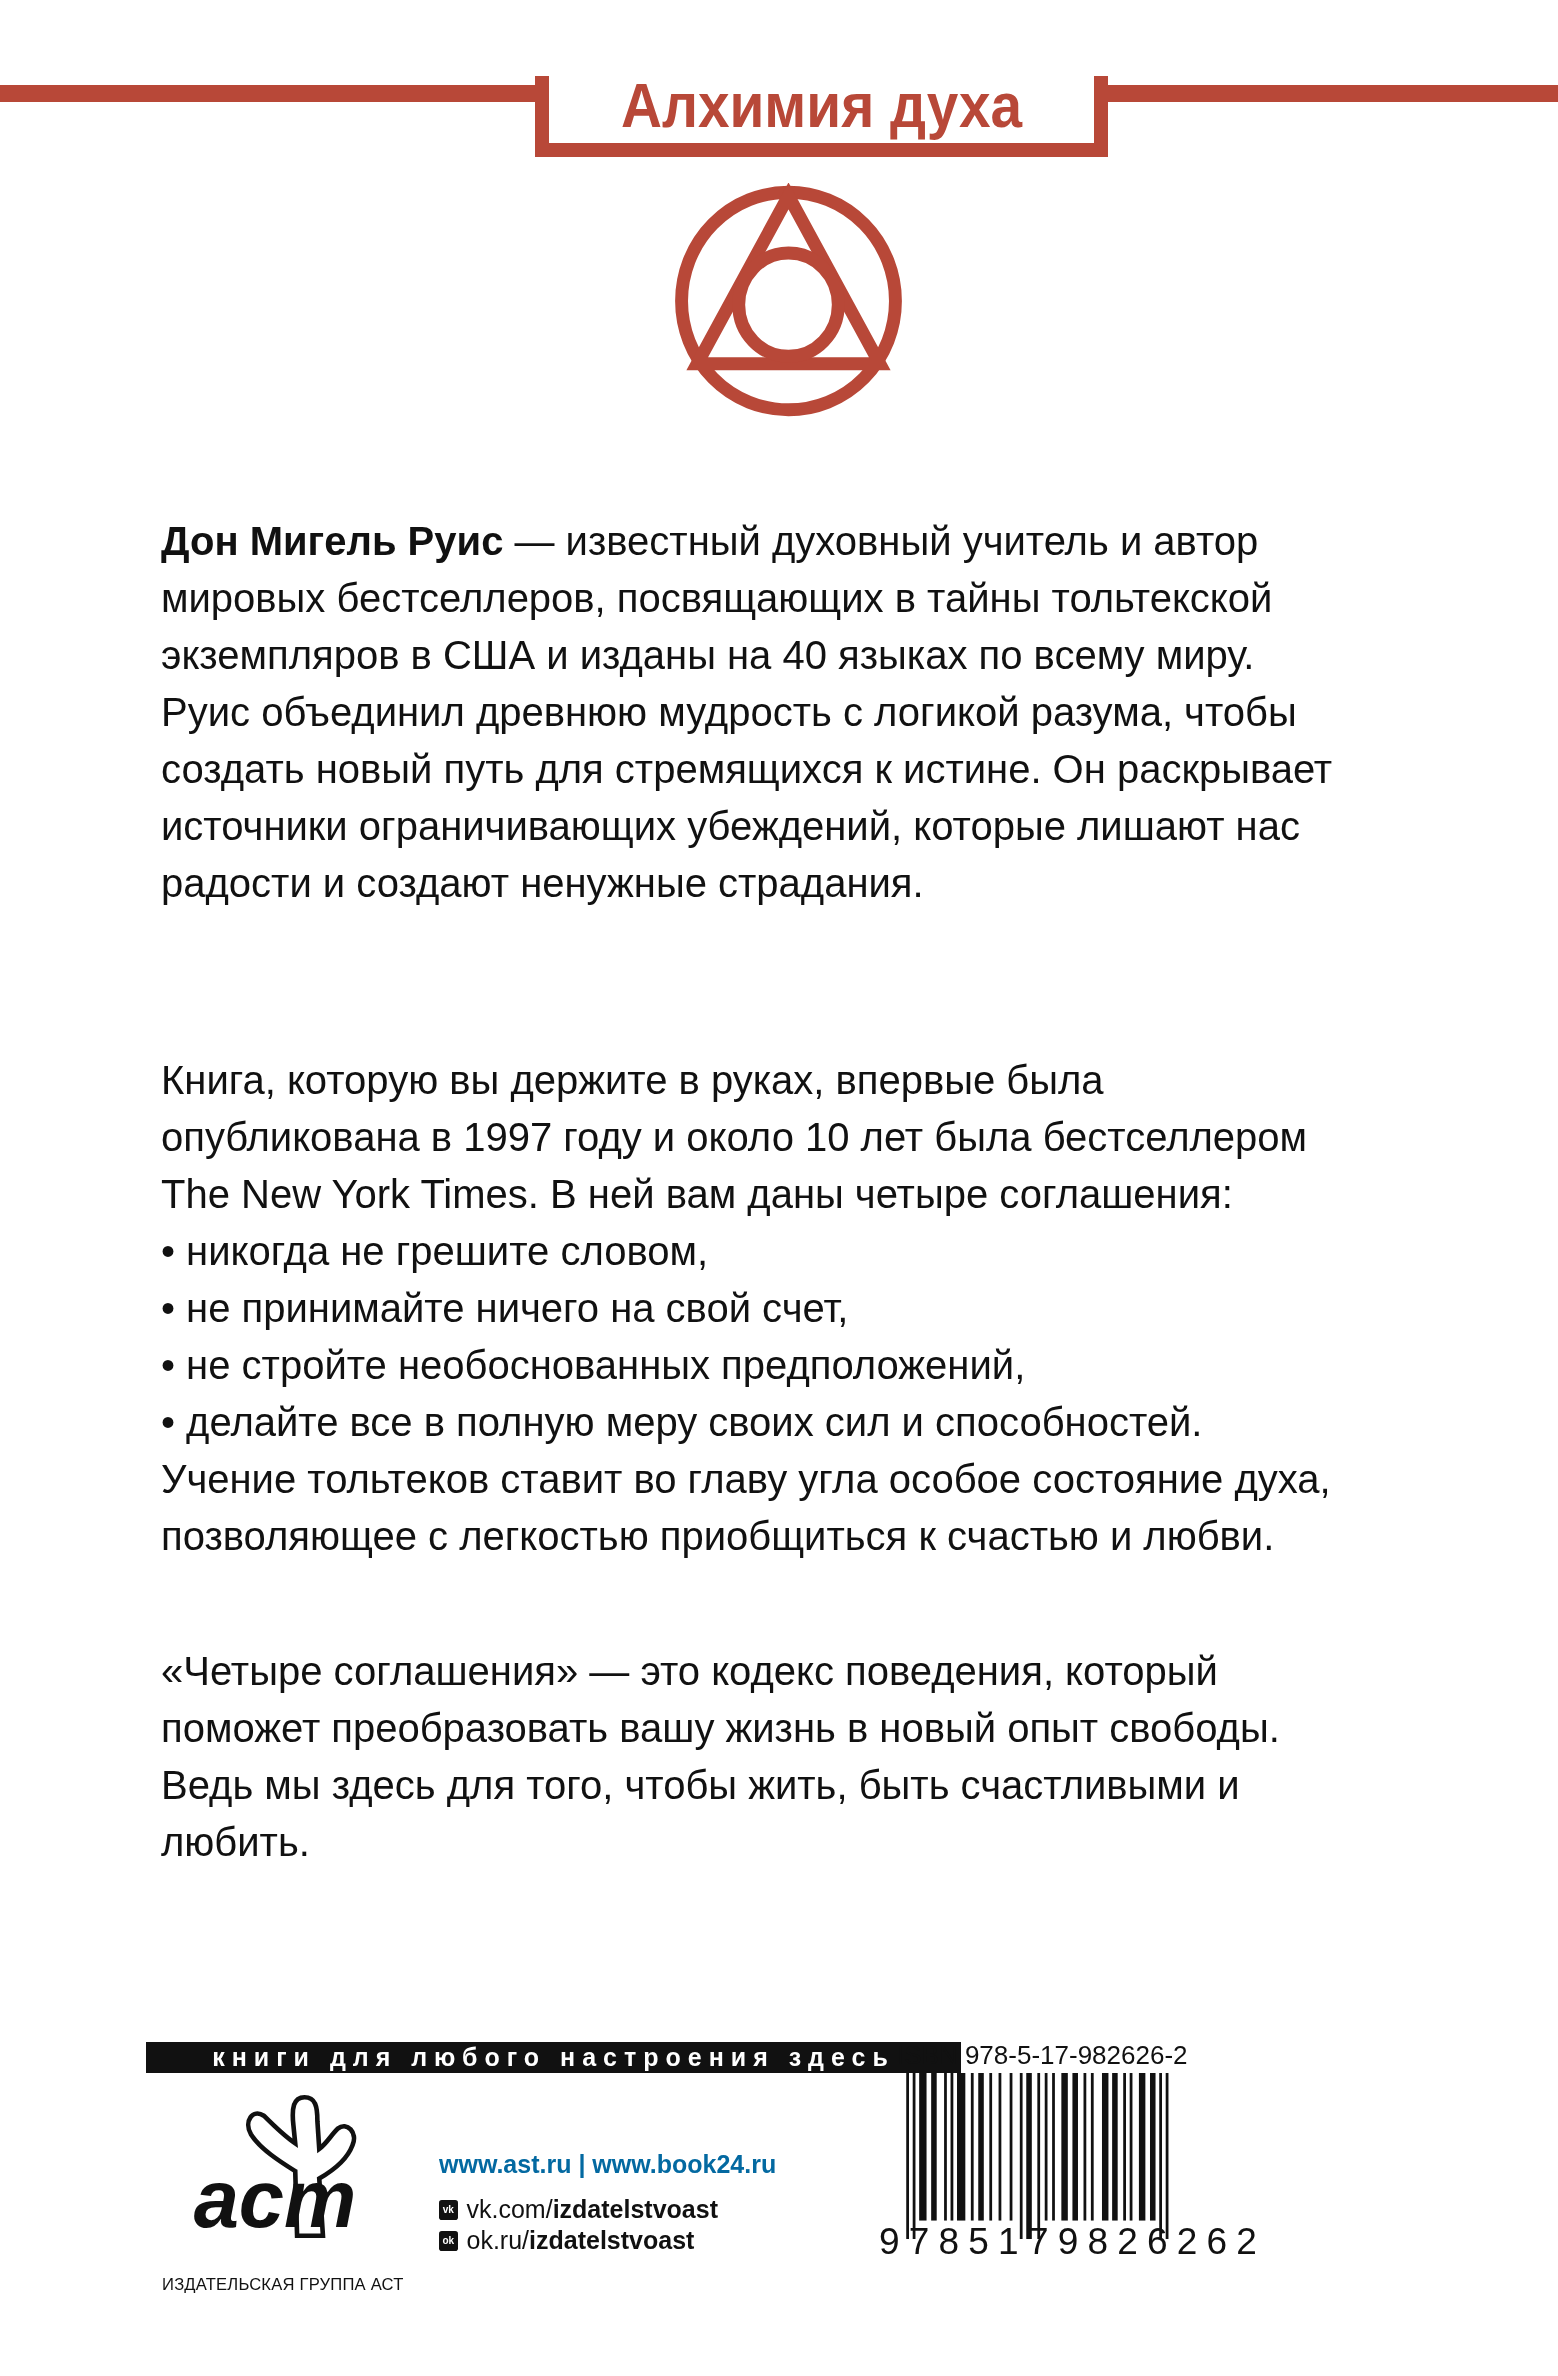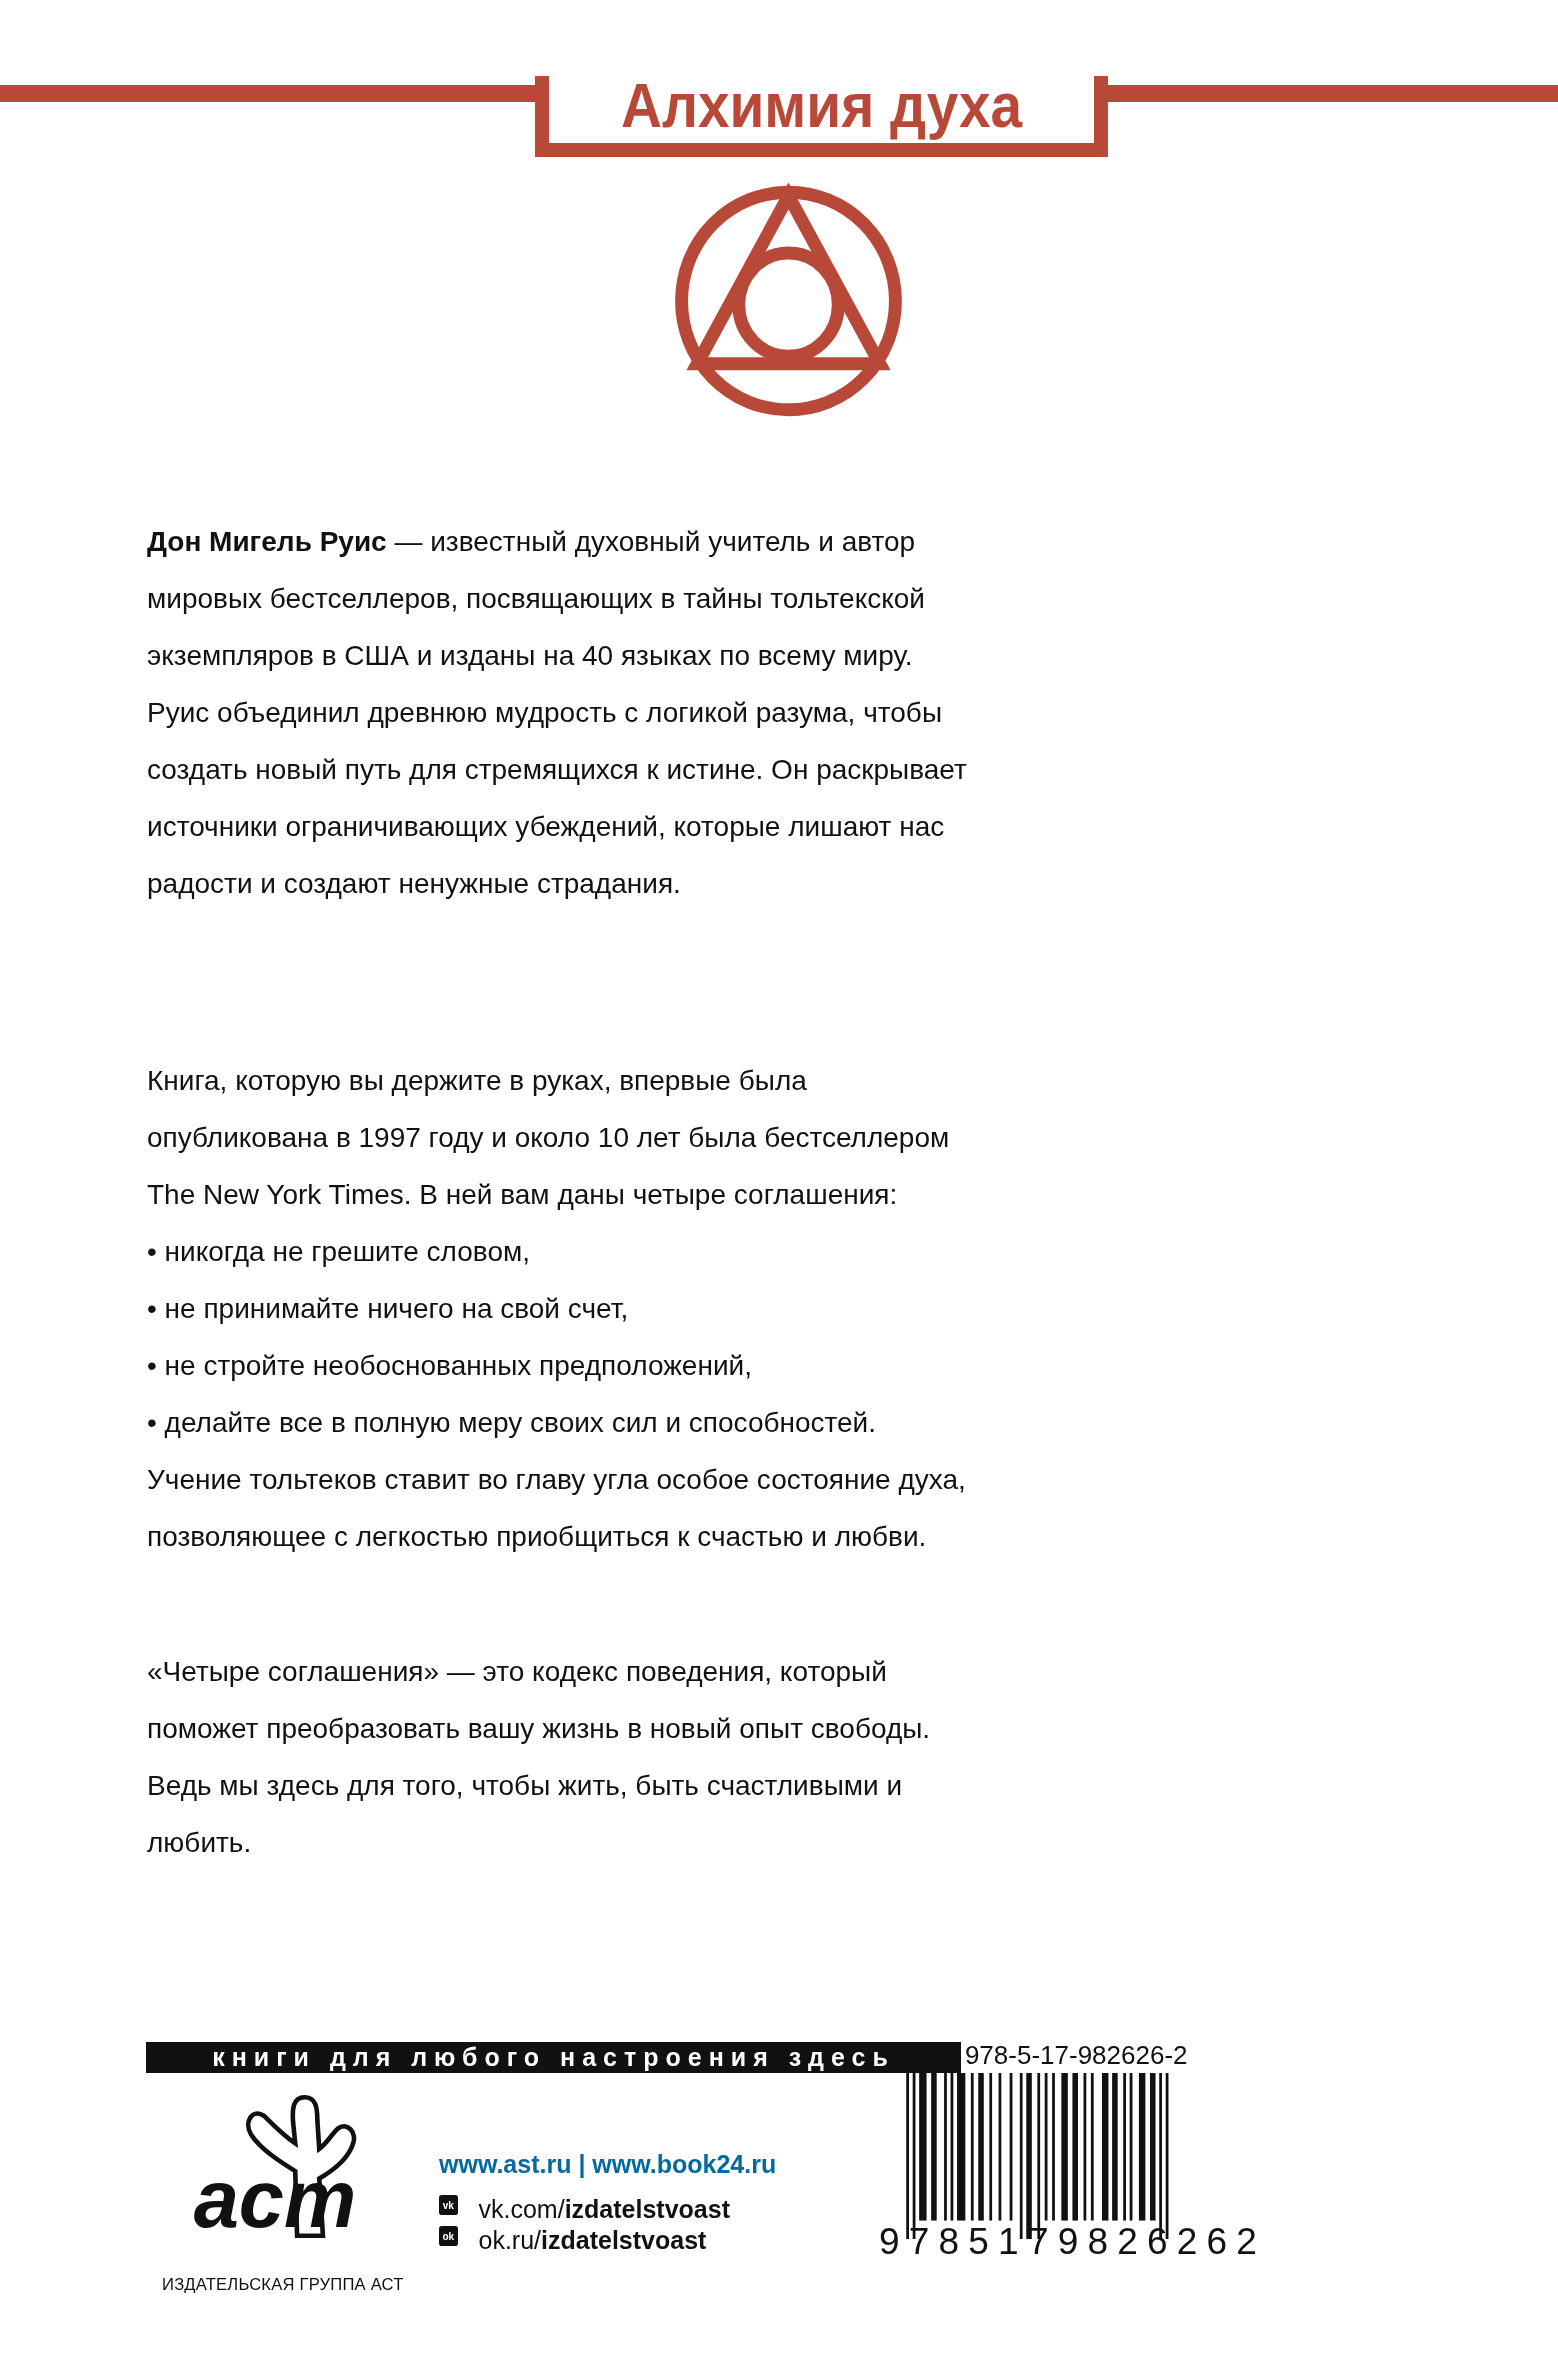--- a/index.html
+++ b/index.html
@@ -5,34 +5,34 @@
   html, body { margin:0; padding:0; background:#ffffff; }
   body { width:1559px; height:2377px; position:relative; overflow:hidden;
          font-family:"Liberation Sans", sans-serif; color:#111; }
   .band { position:absolute; background:#B84838; }
   .title-box { position:absolute; left:535px; top:76px; width:573px; height:81px;
                border:14.8px solid #B84838; border-top:none; background:#fff; box-sizing:border-box; }
   .title-text { position:absolute; left:0; right:0; top:-7.4px; text-align:center;
                 font-family:"Liberation Sans", sans-serif; font-weight:bold;
                 font-size:63px; color:#B84838; letter-spacing:0px; transform:scaleX(0.9); }
   .emblem { position:absolute; left:672px; top:183px; width:233px; height:236px; }
-  .body-text { position:absolute; left:147px; width:1274px; font-size:28px; line-height:57px;
+  .body-text { position:absolute; left:161px; width:1274px; font-size:40px; line-height:57px;
                transform-origin:left top; }
   .body-text p { margin:0; white-space:nowrap; }
   .para1 { top:513px; }
   .para2 { top:1052px; }
   .para3 { top:1643px; }
   .bold { font-weight:bold; }
   .tagline-bar { position:absolute; left:146px; top:2042px; width:815px; height:31px;
                  background:#111; color:#fff; font-weight:bold; font-size:25px;
                  letter-spacing:7px; line-height:31px; text-align:center; }
   .ast-logo { position:absolute; left:175px; top:2088px; width:222px; height:157px; }
   .ast-caption { position:absolute; left:162px; top:2227px; font-size:16.6px; color:#111; letter-spacing:0.2px;margin-top:48px; }
   .site-links { position:absolute; left:439px; top:2150px; font-size:25px; font-weight:bold; color:#0369a1; }
-  .social { position:absolute; left:439px; font-size:25px; color:#111; display:flex; gap:21px; }
+  .social { position:absolute; left:439px; font-size:25px; color:#111; display:flex; align-items:center; gap:9px; }
   .social .ico { width:18.5px; height:20px; background:#111; color:#fff; border-radius:2.8px;
                  font-size:10px; font-weight:bold; display:inline-flex; align-items:center; justify-content:center; }
   .social b { font-weight:bold; }
   .vk { top:2195px; }
   .ok { top:2226px; }
   .isbn-label { position:absolute; left:897px; top:2040px; font-size:26px; color:#111; }
   .barcode { position:absolute; left:897px; top:2073px; width:277px; height:166px; }
   .barcode-digits { position:absolute; left:879px; top:2221px; font-size:37px; color:#111;
                     letter-spacing:9.2px; background:transparent; }
 </style>

